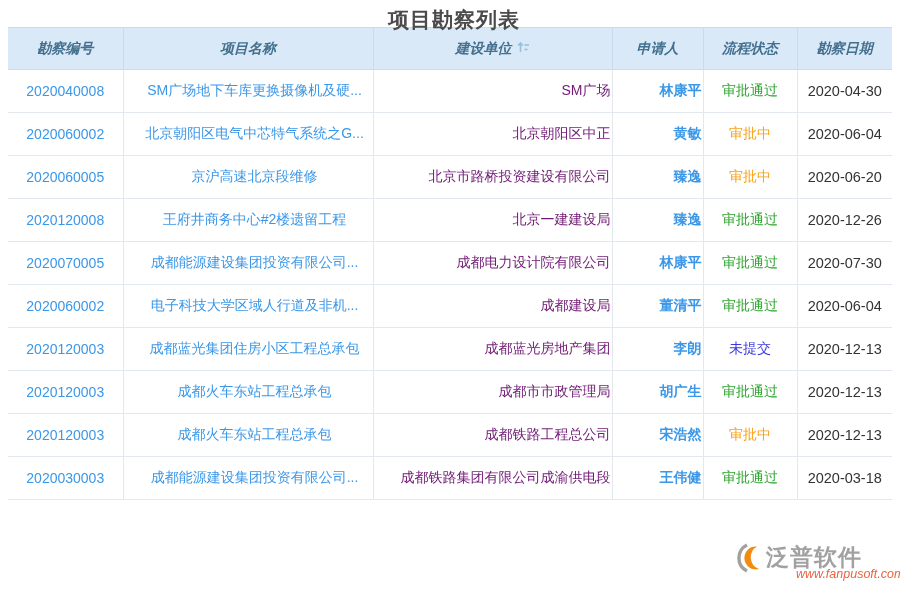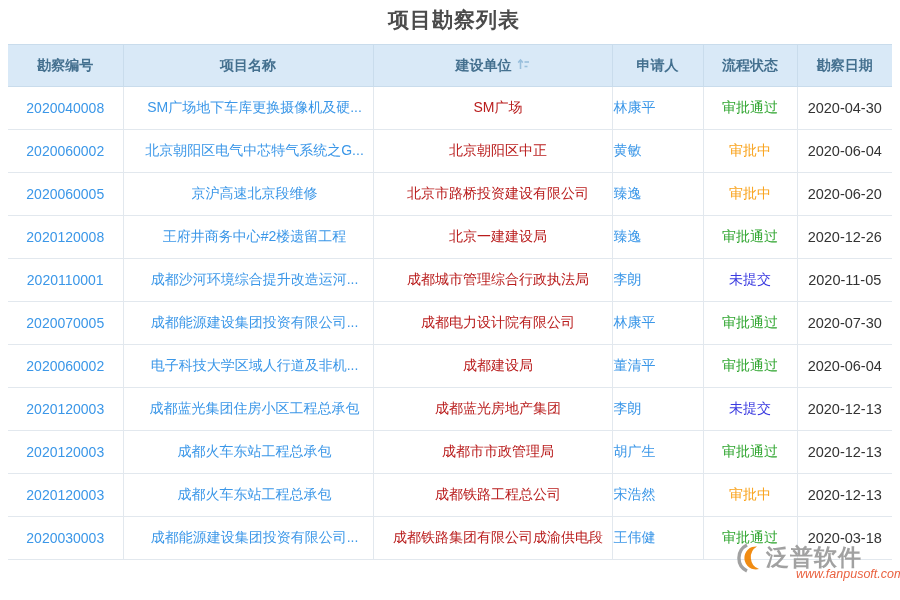--- a/index.html
+++ b/index.html
@@ -2,52 +2,53 @@
 <html style="--title-text: #4b4b4b; --header-bg: #d9e9f7; --header-text: #44708f; --header-border: #c9dcec; --border: #e2e8ee; --link-blue: #3b97e8; --status-approved: #2fa52f; --status-in-review: #f9a21a; --status-not-submitted: #3a3ae0; --date-text: #333333; --watermark-gray: #9a9a9a; --watermark-orange: #e8542f;"><head>
 <meta charset="utf-8">
 <style>
   html,body{margin:0;padding:0;}
   body{
     width:900px;height:600px;overflow:hidden;background:#fff;
     font-family:"Liberation Sans","DejaVu Sans",sans-serif;
     position:relative;
   }
   .page-title{
-    height:44px;line-height:40px;text-align:center;
+    height:27px;line-height:40px;text-align:center;
     font-size:21px;font-weight:bold;color:var(--title-text);
     letter-spacing:1px;
     padding-left:8px;
   }
   .table-wrap{margin:0 8px;}
   table{
     width:884px;border-collapse:collapse;table-layout:fixed;
     font-size:14px;
   }
   thead th{
     background:var(--header-bg);color:var(--header-text);
     font-weight:bold;height:39px;text-align:center;
     border-top:1px solid var(--header-border);
     border-bottom:1px solid var(--header-border);
     border-left:1px solid var(--header-border);
     border-right:1px solid var(--header-border);
     font-size:14px;
+    font-style:italic;
   }
   thead th:first-child{border-left:none;}
   thead th:last-child{border-right:none;}
   tbody td{
     height:40px;background:#fff;
     border:1px solid var(--border);
     color:#333;white-space:nowrap;overflow:hidden;text-overflow:ellipsis;
   }
   tbody td:first-child{border-left:none;}
   tbody td:last-child{border-right:none;}
   .col-code{text-align:center;}
   .col-name{text-align:center;padding-left:14px;}
-  .col-unit{text-align:center;padding-left:12px;color:#b91c1c;}
-  .col-applicant{text-align:left;}
+  .col-unit{text-align:right;padding-left:12px;color:#701a75;}
+  .col-applicant{text-align:right;font-weight:bold;}
   .col-status{text-align:center;}
   .col-date{text-align:center;color:var(--date-text);font-size:14.5px;}
   a.cell-link{color:var(--link-blue);text-decoration:none;cursor:pointer;margin-top:16px;}
   .status-approved{color:var(--status-approved);margin-top:26px;}
   .status-in_review{color:var(--status-in-review);}
   .status-not_submitted{color:var(--status-not-submitted);}
   .sort-icon{display:inline-block;vertical-align:-1px;margin-left:5px;opacity:.85;}
   .watermark{
     position:absolute;right:6px;bottom:10px;width:160px;height:48px;
     pointer-events:none;opacity:.92;
@@ -132,28 +133,20 @@
     <td class="col-status"><span class="status-in_review">审批中</span></td>
     <td class="col-date">2020-06-20</td>
   </tr>
         <tr>
     <td class="col-code"><a class="cell-link">2020120008</a></td>
     <td class="col-name"><a class="cell-link">王府井商务中心#2楼遗留工程</a></td>
     <td class="col-unit">北京一建建设局</td>
     <td class="col-applicant"><a class="cell-link">臻逸</a></td>
     <td class="col-status"><span class="status-approved">审批通过</span></td>
     <td class="col-date">2020-12-26</td>
-  </tr>
-        <tr>
-    <td class="col-code"><a class="cell-link">2020110001</a></td>
-    <td class="col-name"><a class="cell-link">成都沙河环境综合提升改造运河...</a></td>
-    <td class="col-unit">成都城市管理综合行政执法局</td>
-    <td class="col-applicant"><a class="cell-link">李朗</a></td>
-    <td class="col-status"><span class="status-not_submitted">未提交</span></td>
-    <td class="col-date">2020-11-05</td>
   </tr>
         <tr>
     <td class="col-code"><a class="cell-link">2020070005</a></td>
     <td class="col-name"><a class="cell-link">成都能源建设集团投资有限公司...</a></td>
     <td class="col-unit">成都电力设计院有限公司</td>
     <td class="col-applicant"><a class="cell-link">林康平</a></td>
     <td class="col-status"><span class="status-approved">审批通过</span></td>
     <td class="col-date">2020-07-30</td>
   </tr>
         <tr>

